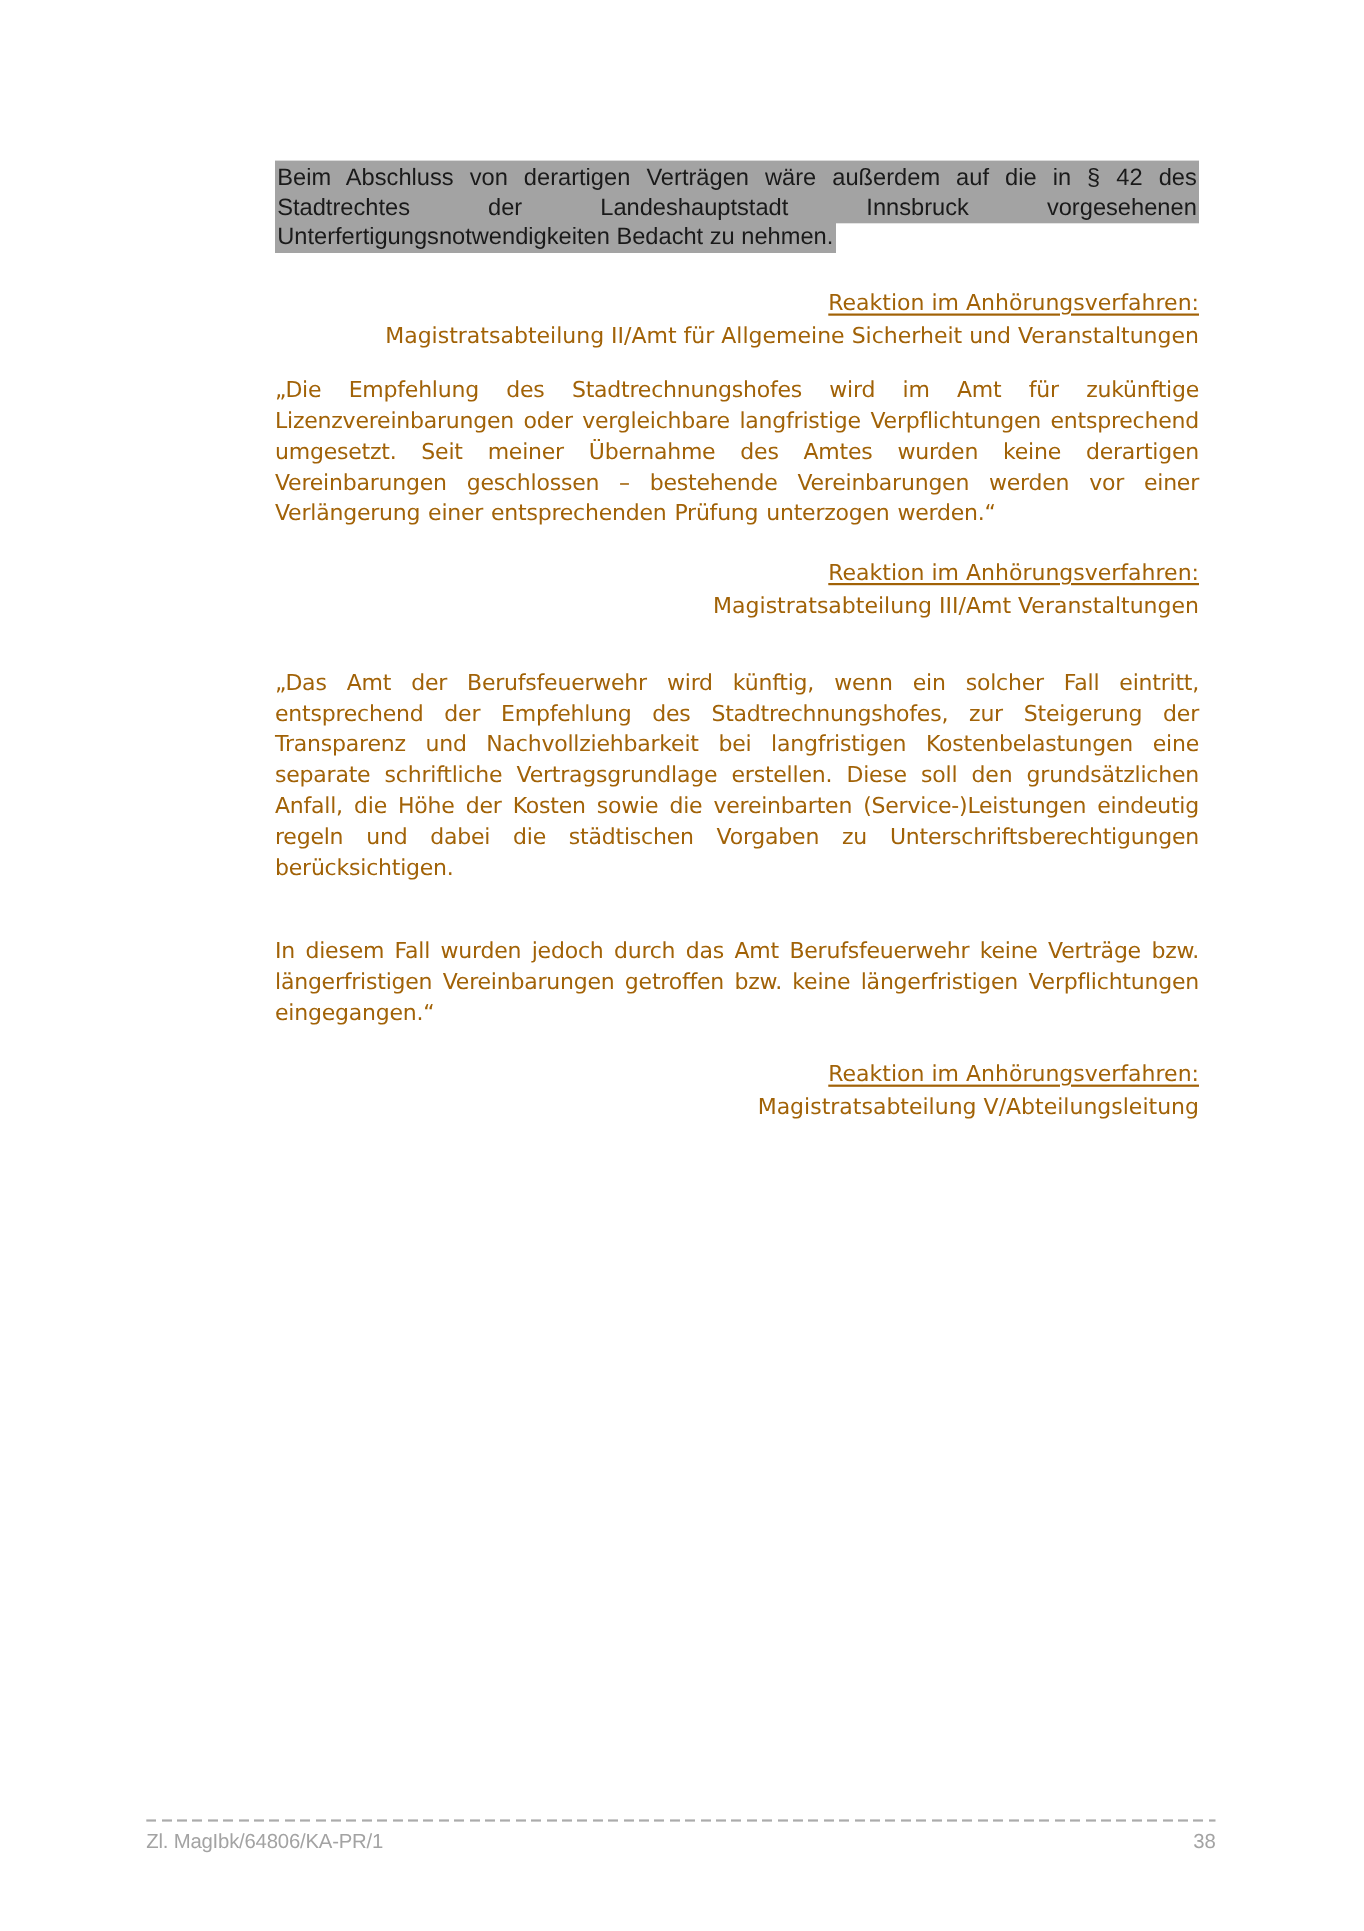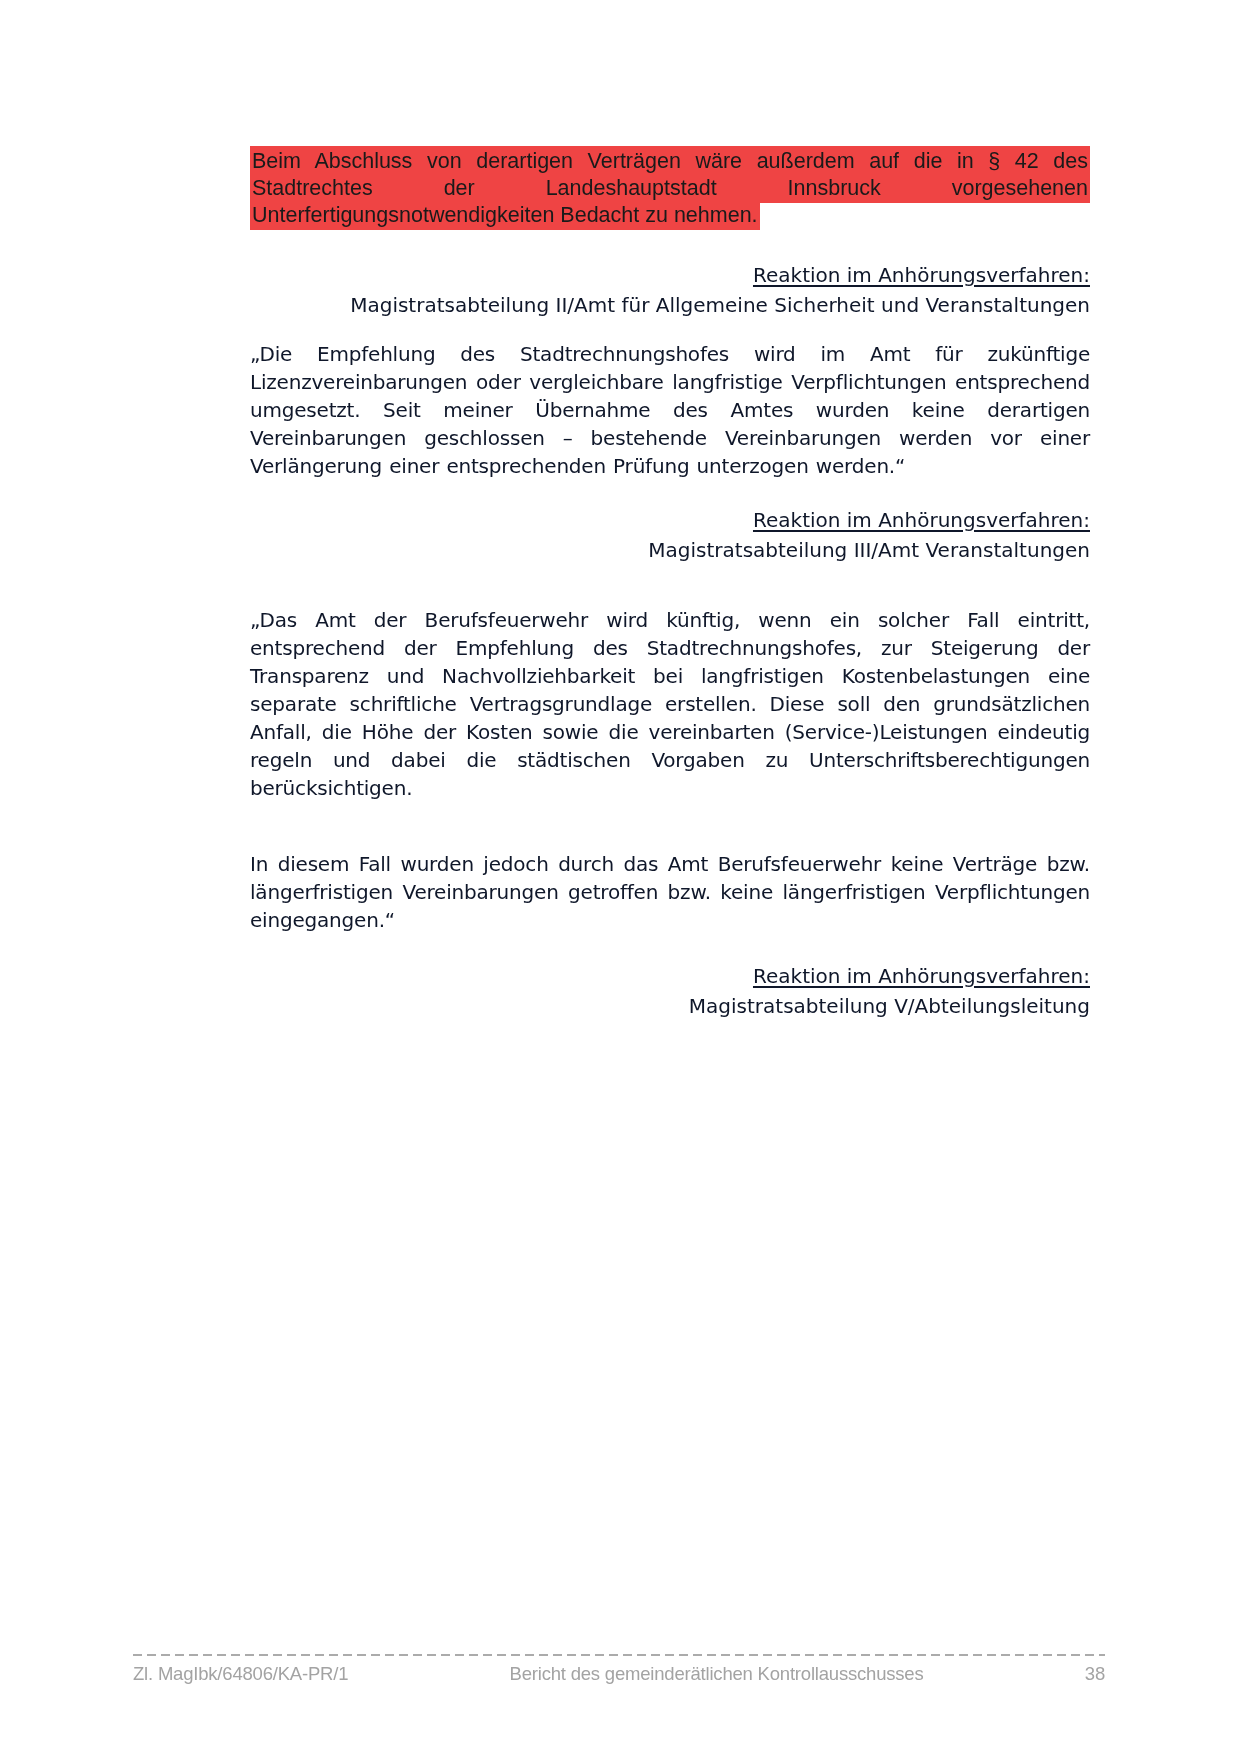--- a/index.html
+++ b/index.html
@@ -33,21 +33,21 @@
   }
   .highlight-para .hl {
     background-color: #d4d4d4;
     padding: 3px 2px;
     -webkit-box-decoration-break: clone;
     box-decoration-break: clone;
   }
   
   .hand {
     font-family: "DejaVu Sans", sans-serif;
-    color: #0f172a;
+    color: #a16207;
   }
   .section-headings {
     text-align: right;
     font-size: 20px;
     line-height: 30px;
   }
   .section-headings .heading {
     text-decoration: underline;
     text-underline-offset: 3px;
   }
@@ -94,21 +94,21 @@
   .footer-row .footer-title { text-align: center; flex: 1 1 auto; }
   .footer-row .footer-page  { }
 </style>
 </head>
 <body>
 
 <div class="page">
 
   <div class="content">
 
-    <p class="highlight-para"><span class="hl" style="background-color: #ef4444;">Beim Abschluss von derartigen Verträgen wäre außerdem auf die in § 42 des Stadtrechtes der Landeshauptstadt Innsbruck vorgesehenen Unterfertigungsnotwendigkeiten Bedacht zu nehmen.</span></p>
+    <p class="highlight-para"><span class="hl" style="background-color: #a3a3a3;">Beim Abschluss von derartigen Verträgen wäre außerdem auf die in § 42 des Stadtrechtes der Landeshauptstadt Innsbruck vorgesehenen Unterfertigungsnotwendigkeiten Bedacht zu nehmen.</span></p>
 
     <div class="section">
       <div class="section-headings hand mt-31">
         <div class="heading">Reaktion im Anhörungsverfahren:</div>
         <div class="subheading">Magistratsabteilung II/Amt für Allgemeine Sicherheit und Veranstaltungen</div>
       </div>
       <p class="quote hand mt-20">„Die Empfehlung des Stadtrechnungshofes wird im Amt für zukünftige Lizenzvereinbarungen oder vergleichbare langfristige Verpflichtungen entsprechend umgesetzt. Seit meiner Übernahme des Amtes wurden keine derartigen Vereinbarungen geschlossen – bestehende Vereinbarungen werden vor einer Verlängerung einer entsprechenden Prüfung unterzogen werden.“</p>
     </div>
 
     <div class="section">
@@ -126,18 +126,17 @@
         <div class="subheading">Magistratsabteilung V/Abteilungsleitung</div>
       </div>
     </div>
 
   </div>
 
   <div class="footer">
     <div class="footer-rule"></div>
     <div class="footer-row">
       <span class="footer-ref">Zl. MagIbk/64806/KA-PR/1</span>
-      <span class="footer-title">Bericht des gemeinderätlichen Kontrollausschusses</span>
       <span class="footer-page">38</span>
     </div>
   </div>
 
 </div>
 
 </body></html>

